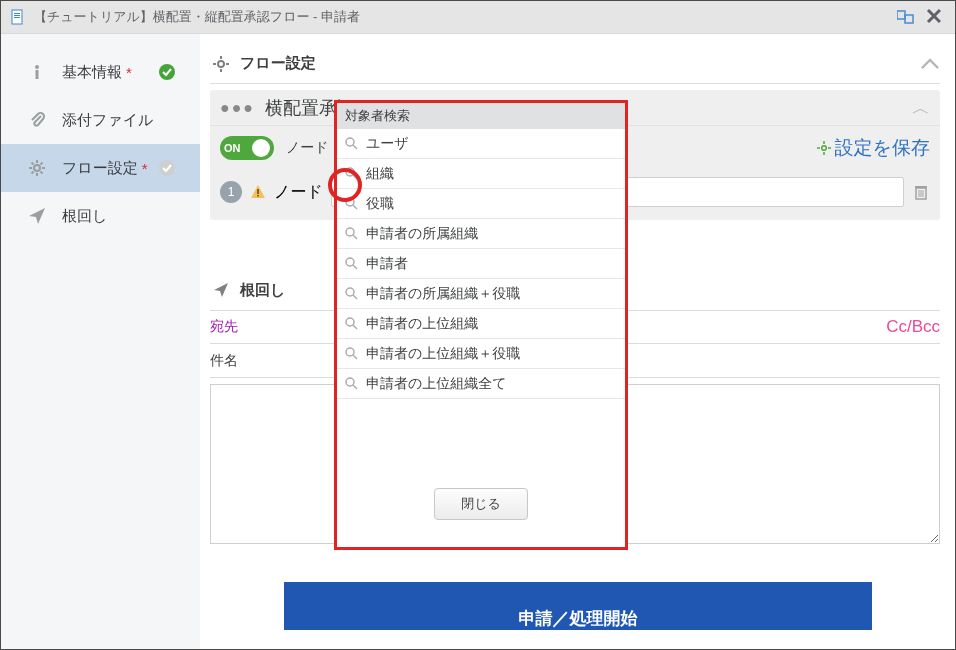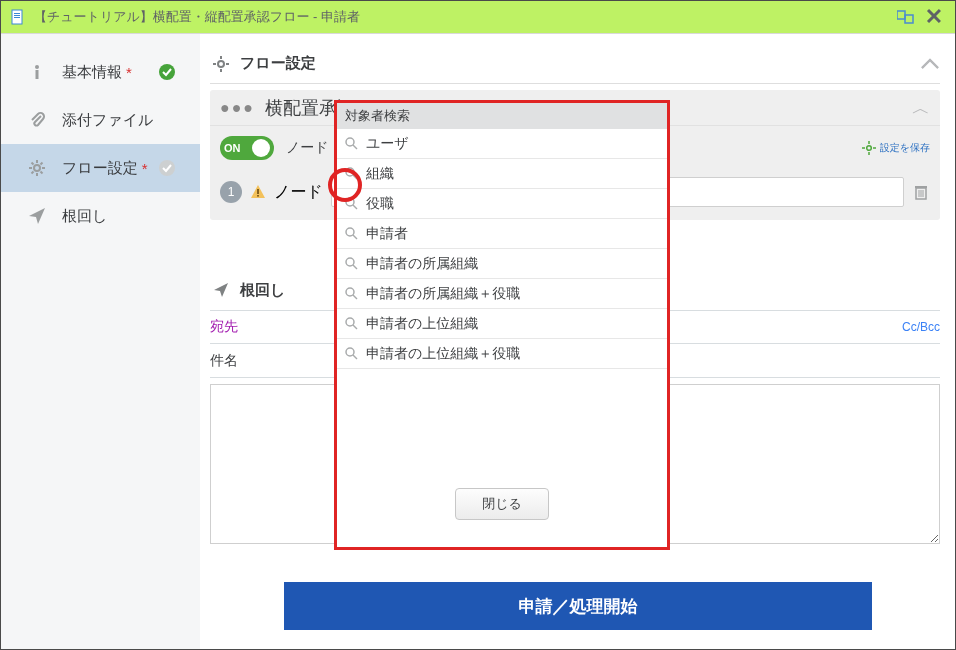--- a/index.html
+++ b/index.html
@@ -1,20 +1,20 @@
 <!DOCTYPE html>
 <html><head>
 <meta charset="utf-8">
 <style>
 * { box-sizing: border-box; margin: 0; padding: 0; }
 body { font-family: "Hiragino Kaku Gothic ProN","Meiryo","MS PGothic",sans-serif; background:#fff; width:956px; height:650px; overflow:hidden; position:relative; }
 .outer-border { position:absolute; inset:0; border:1px solid #4a4a4a; pointer-events:none; }
 
 
-.titlebar { display:flex; align-items:center; height:34px; background:#bef264; border-bottom:1px solid #d9d9d9; padding:0 8px 0 10px; }
+.titlebar { display:flex; align-items:center; height:34px; background:#e5e5e5; border-bottom:1px solid #d9d9d9; padding:0 8px 0 10px; }
 .titlebar .doc-ic { width:16px; height:16px; margin-right:8px; }
 .titlebar .title { flex:1; font-size:13px; color:#5f6266; }
 .titlebar .tb-btn { width:28px; height:28px; display:flex; align-items:center; justify-content:center; color:#5f6266; }
 .titlebar .close-x { font-size:22px; font-weight:700; }
 
 
 .body { display:flex; height:calc(100% - 34px); }
 .nav { width:200px; background:#f5f6f7; padding-top:14px; }
 .nav-item { display:flex; align-items:center; height:48px; padding:0 24px; color:#3a3c3f; font-size:15px; cursor:pointer; }
 .nav-item .nm-ic { width:26px; display:flex; justify-content:center; margin-right:12px; color:#9b9e9f; }
@@ -31,41 +31,41 @@
 .flow-area { background:#efefef; border-radius:3px; margin-top:6px; padding:0 0 6px 0; }
 .flow-row { display:flex; align-items:center; height:36px; padding:0 10px; border-bottom:1px solid #e1e1e1; }
 .flow-row .dots { letter-spacing:2px; color:#888; margin-right:10px; font-weight:700; }
 .flow-row .ftxt { color:#3d3f41; font-size:18px; }
 .flow-row .chev { margin-left:auto; color:#b8b9bb; font-size:18px; }
 
 .flow-sub { display:flex; align-items:center; height:44px; padding:0 10px; }
 .toggle { width:54px; height:24px; border-radius:12px; background:#4fa83d; color:#fff; display:flex; align-items:center; font-size:11px; font-weight:700; padding:0 4px; margin-right:12px; }
 .toggle .knob { margin-left:auto; width:18px; height:18px; border-radius:50%; background:#fff; }
 .flow-sub .ftxt { color:#3d3f41; font-size:14px; }
-.flow-sub .save-link { margin-left:auto; color:#2f72c2; font-size:10px; display:flex; align-items:center; gap:4px;text-align:center; }
+.flow-sub .save-link { margin-left:auto; color:#2f72c2; font-size:19px; display:flex; align-items:center; gap:4px;text-align:center; }
 
 .flow-node { display:flex; align-items:center; height:44px; padding:0 10px; gap:8px; }
 .badge { width:22px; height:22px; border-radius:50%; background:#98a2ab; color:#fff; font-size:12px; display:flex; align-items:center; justify-content:center; }
 .warn-ic { color:#e2a43a; }
 .node-field { flex:1; height:30px; border:1px solid #cfcfcf; border-radius:2px; background:#fff; }
 .trash-ic { color:#9fa1a2; }
 
 .nemawashi { margin-top:50px; }
 .nemawashi .panel-h { border-bottom:none; }
 .addr-row { display:flex; align-items:center; height:34px; border-top:1px solid #d8dde0; border-bottom:1px solid #d8dde0; font-size:14px; }
 .addr-row .l { width:50px; color:#a21caf; cursor:pointer; }
-.addr-row .r { margin-left:auto; color:#3b82f6; cursor:pointer; font-size:12px; }
+.addr-row .r { margin-left:auto; color:#ec4899; cursor:pointer; font-size:17px; }
 .subj-row { display:flex; align-items:center; height:34px; border-bottom:1px solid #d8dde0; font-size:14px; color:#3d3f41; }
 .subj-row .l { width:50px; }
 .body-ta { width:100%; height:160px; margin-top:6px; border:1px solid #cfcfcf; }
 
-.submit-bar { position:absolute; bottom:20px; left:84px; right:84px; height:48px; background:#1f57b3; color:#fff; display:flex; align-items:center; justify-content:center; font-size:17px; font-weight:700; }
-
-
-.popup-frame { position:absolute; top:100px; left:334px; width:336px; height:450px; border:3px solid #e02424; background:#fff; }
+.submit-bar { position:absolute; bottom:20px; left:84px; right:84px; height:48px; background:#1f57b3; color:#fff; display:flex; align-items:flex-end; justify-content:center; font-size:17px; font-weight:700; }
+
+
+.popup-frame { position:absolute; top:100px; left:334px; width:294px; height:450px; border:3px solid #e02424; background:#fff; }
 .popup-title { background:#e0e1e2; height:26px; font-size:13px; color:#3d3f41; display:flex; align-items:center; padding:0 8px; }
 .popup-list { height:345px; overflow-y:scroll; }
 .popup-item { display:flex; align-items:center; height:30px; border-bottom:1px solid #e7e7e7; padding:12px 8px; font-size:14px; color:#3d3f41; cursor:pointer; }
 .popup-item .s-ic { margin-right:8px; color:#a9abac; font-size:13px; }
 .popup-foot { height:70px; display:flex; align-items:flex-start; justify-content:center; padding-top:14px; }
 .close-btn { padding:6px 26px; border:1px solid #c7c7c7; background:linear-gradient(#fdfdfd,#ececec); border-radius:4px; font-size:13px; color:#3d3f41; cursor:pointer; }
 
 .red-circle { position:absolute; top:168px; left:328px; width:34px; height:34px; border:4px solid #e02424; border-radius:50%; z-index:50; pointer-events:none; }
 
 svg { display:block; }
@@ -280,57 +280,66 @@
         </span>
         <span>役職</span>
       </div>
       <div class="popup-item">
         <span class="s-ic">
           <svg width="13" height="13" viewBox="0 0 13 13">
             <circle cx="5" cy="5" r="4" fill="none" stroke="#a9abac" stroke-width="1.5"></circle>
             <line x1="8" y1="8" x2="12" y2="12" stroke="#a9abac" stroke-width="1.5"></line>
           </svg>
         </span>
+        <span>申請者の所属組織</span>
+      </div>
+      <div class="popup-item">
+        <span class="s-ic">
+          <svg width="13" height="13" viewBox="0 0 13 13">
+            <circle cx="5" cy="5" r="4" fill="none" stroke="#a9abac" stroke-width="1.5"></circle>
+            <line x1="8" y1="8" x2="12" y2="12" stroke="#a9abac" stroke-width="1.5"></line>
+          </svg>
+        </span>
         <span>申請者</span>
       </div>
       <div class="popup-item">
         <span class="s-ic">
           <svg width="13" height="13" viewBox="0 0 13 13">
             <circle cx="5" cy="5" r="4" fill="none" stroke="#a9abac" stroke-width="1.5"></circle>
             <line x1="8" y1="8" x2="12" y2="12" stroke="#a9abac" stroke-width="1.5"></line>
           </svg>
         </span>
-        <span>申請者の所属組織</span>
-      </div>
-      <div class="popup-item">
-        <span class="s-ic">
-          <svg width="13" height="13" viewBox="0 0 13 13">
-            <circle cx="5" cy="5" r="4" fill="none" stroke="#a9abac" stroke-width="1.5"></circle>
-            <line x1="8" y1="8" x2="12" y2="12" stroke="#a9abac" stroke-width="1.5"></line>
-          </svg>
-        </span>
         <span>申請者の所属組織＋役職</span>
       </div>
       <div class="popup-item">
         <span class="s-ic">
           <svg width="13" height="13" viewBox="0 0 13 13">
             <circle cx="5" cy="5" r="4" fill="none" stroke="#a9abac" stroke-width="1.5"></circle>
             <line x1="8" y1="8" x2="12" y2="12" stroke="#a9abac" stroke-width="1.5"></line>
           </svg>
         </span>
         <span>申請者の上位組織</span>
       </div>
       <div class="popup-item">
         <span class="s-ic">
           <svg width="13" height="13" viewBox="0 0 13 13">
             <circle cx="5" cy="5" r="4" fill="none" stroke="#a9abac" stroke-width="1.5"></circle>
             <line x1="8" y1="8" x2="12" y2="12" stroke="#a9abac" stroke-width="1.5"></line>
           </svg>
         </span>
         <span>申請者の上位組織＋役職</span>
+      </div>
+      <div class="popup-item">
+        <span class="s-ic">
+          <svg width="13" height="13" viewBox="0 0 13 13">
+            <circle cx="5" cy="5" r="4" fill="none" stroke="#a9abac" stroke-width="1.5"></circle>
+            <line x1="8" y1="8" x2="12" y2="12" stroke="#a9abac" stroke-width="1.5"></line>
+          </svg>
+        </span>
+        <span>申請者の上位組織全て</span>
       </div>
     </div>
   <div class="popup-foot">
     <button class="close-btn">閉じる</button>
   </div>
 </div>
 
 <div class="red-circle"></div>
 <div class="outer-border"></div>
 

